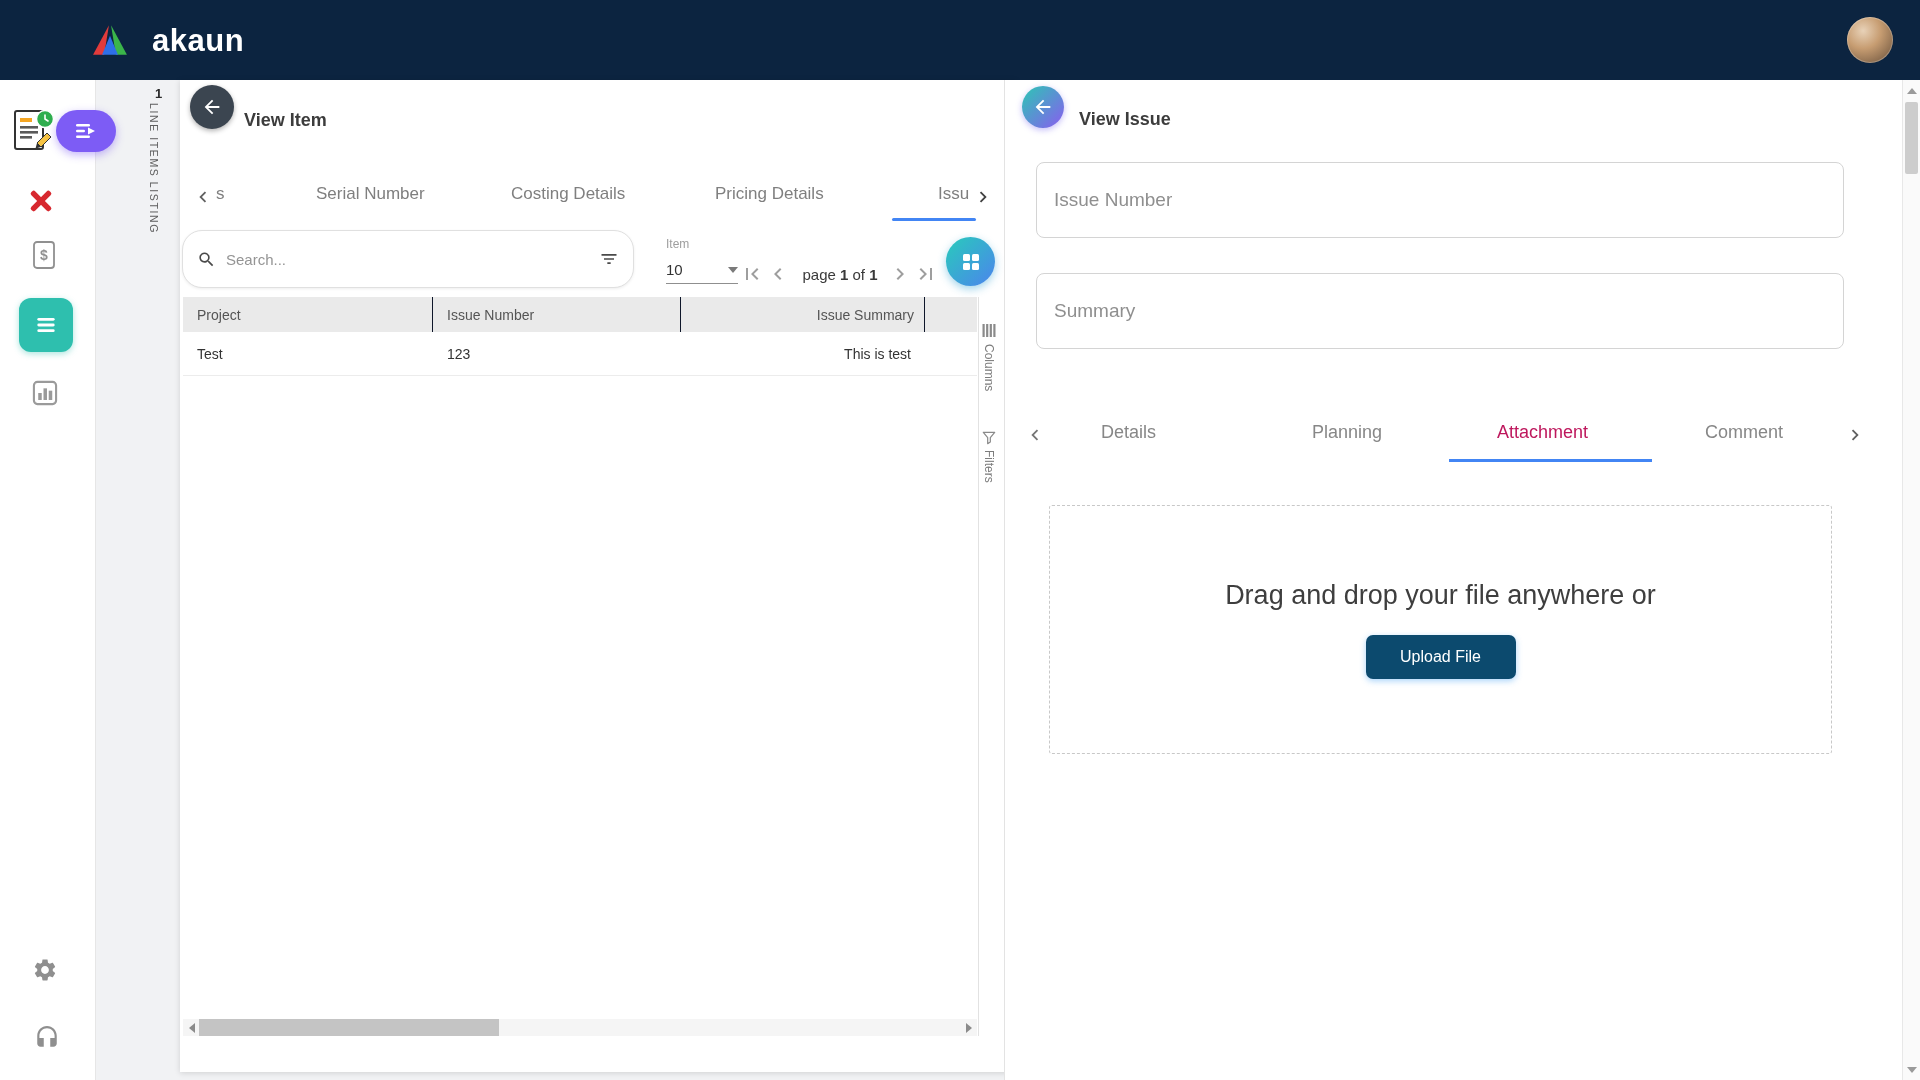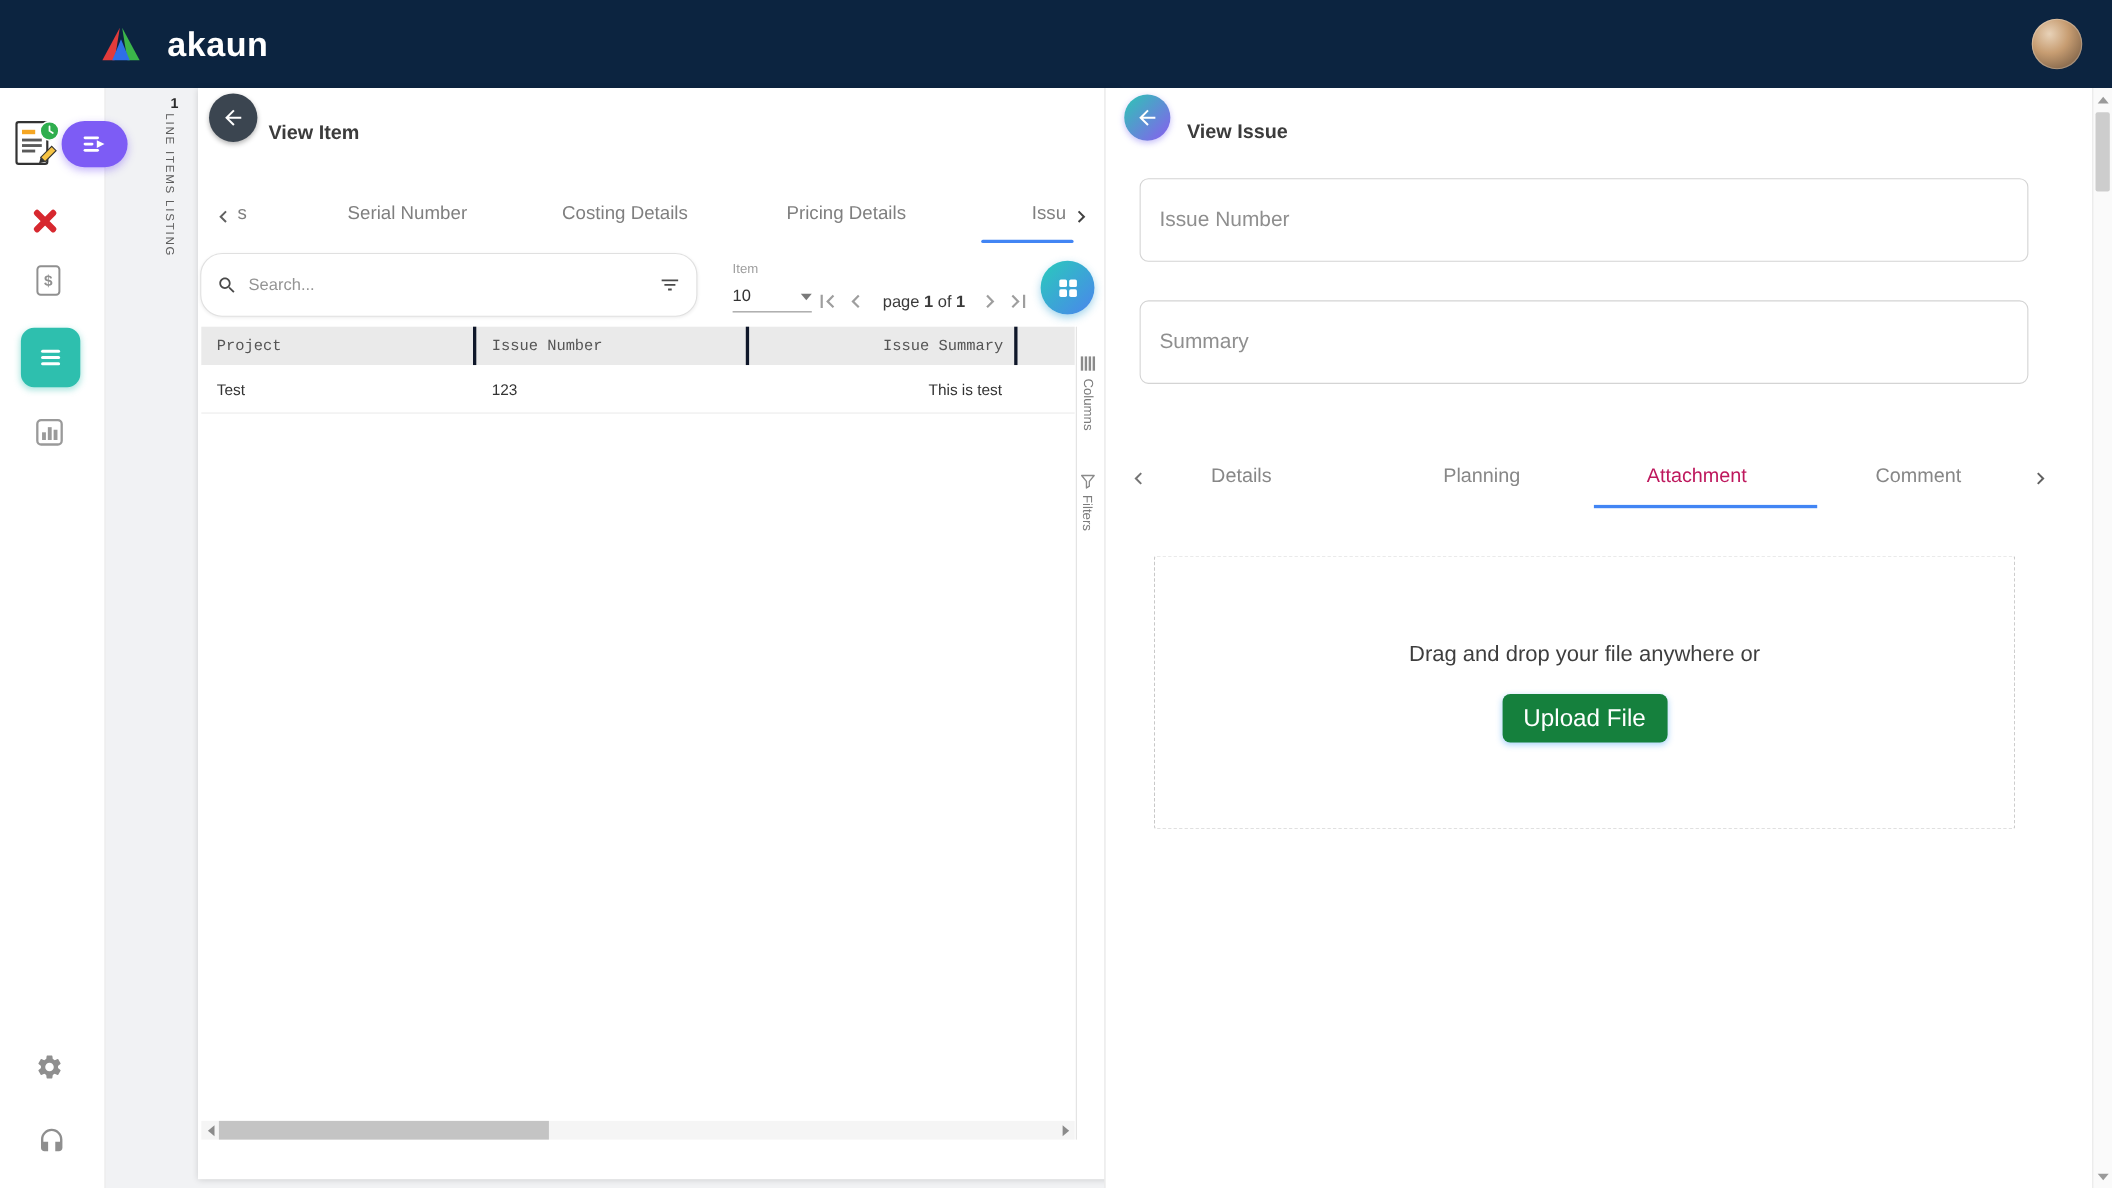--- a/index.html
+++ b/index.html
@@ -58,21 +58,21 @@
   .pg-btn{position:absolute;top:182px;width:24px;height:24px;cursor:pointer;}
   .pg-text{position:absolute;left:612px;top:186px;width:96px;font-size:15px;color:#3a3a3a;text-align:center;white-space:nowrap;}
   .pg-text b{font-weight:bold;}
 
   .grid-btn{position:absolute;left:766px;top:157px;width:49px;height:49px;border-radius:50%;
     background:linear-gradient(135deg,#2cc4c0 10%,#4f7df2 110%);display:flex;align-items:center;justify-content:center;
     box-shadow:0 3px 8px rgba(47,160,210,.45);cursor:pointer;}
 
   .thead{position:absolute;left:3px;top:217px;width:794px;height:35px;background:#eaeaea;display:flex;}
   .hcell{font-size:14px;color:#555;display:flex;align-items:center;box-sizing:border-box;padding:0 14px;}
-  .hcell.sep{border-right:3px solid #0f172a;font-family:Liberation Mono, monospace;}
+  .hcell.sep{border-right:1px solid #0f172a;}
   .hc1{width:250px;} .hc2{width:248px;} .hc3{width:244px;justify-content:flex-end;padding-right:10px;} .hc4{width:52px;}
   .trow{position:absolute;left:3px;top:252px;width:794px;height:43px;display:flex;border-bottom:1px solid #ececec;background:#fff;cursor:pointer;}
   .tcell{font-size:14px;color:#333;display:flex;align-items:center;box-sizing:border-box;padding:0 14px;}
 
   .card-rail{position:absolute;left:798px;top:217px;width:25px;height:739px;border-left:1px solid #e2e2e2;}
   .rail-group{position:absolute;left:3px;display:flex;flex-direction:column;align-items:center;gap:5px;cursor:pointer;}
   .rail-text{writing-mode:vertical-rl;font-size:12px;color:#7c7c7c;}
 
   .hbar{position:absolute;left:3px;top:939px;width:794px;height:17px;background:#f5f5f5;}
   .hbar-arrow{position:absolute;top:0;width:17px;height:17px;display:flex;align-items:center;justify-content:center;cursor:pointer;}
@@ -90,22 +90,22 @@
   .field-label{font-size:19px;color:#8f8f8f;}
   .f1{top:82px;} .f2{top:193px;}
 
   .rtab{position:absolute;top:342px;font-size:18px;color:#878787;cursor:pointer;white-space:nowrap;}
   .rtab.active{color:#be185d;}
   .rtab-chev{position:absolute;top:344px;width:22px;height:22px;cursor:pointer;}
   .rtab-underline{position:absolute;left:444px;top:379px;width:203px;height:3px;background:#4285f4;}
 
   .dropzone{position:absolute;left:44px;top:425px;width:783px;height:249px;border:1px dashed #c8c8c8;border-radius:3px;
     display:flex;flex-direction:column;align-items:center;justify-content:center;box-sizing:border-box;}
-  .drop-text{font-size:20px;color:#3e3e3e;margin-bottom:24px;}
-  .upload-btn{min-width:150px;height:44px;background:#15803d;border:none;border-radius:7px;color:#fff;font-size:22px;
+  .drop-text{font-size:27px;color:#3e3e3e;margin-bottom:24px;}
+  .upload-btn{min-width:150px;height:44px;background:#0c4a6e;border:none;border-radius:7px;color:#fff;font-size:16px;
     font-family:"Liberation Sans",sans-serif;cursor:pointer;box-shadow:0 2px 6px rgba(66,160,245,.45);padding:0 18px;}
 
   
   .vbar{left:1902px;top:80px;width:18px;height:1000px;background:#fafafa;border-left:1px solid #e8e8e8;box-sizing:border-box;}
   .vbar-arrow{position:absolute;left:0;width:17px;height:17px;display:flex;align-items:center;justify-content:center;cursor:pointer;}
   .tri-up{width:0;height:0;border-left:5px solid transparent;border-right:5px solid transparent;border-bottom:6px solid #9a9a9a;}
   .tri-down{width:0;height:0;border-left:5px solid transparent;border-right:5px solid transparent;border-top:6px solid #9a9a9a;}
   .vbar-thumb{position:absolute;left:2px;top:22px;width:13px;height:72px;background:#cdcdcd;border-radius:2px;cursor:grab;}
 </style>
 </head>

